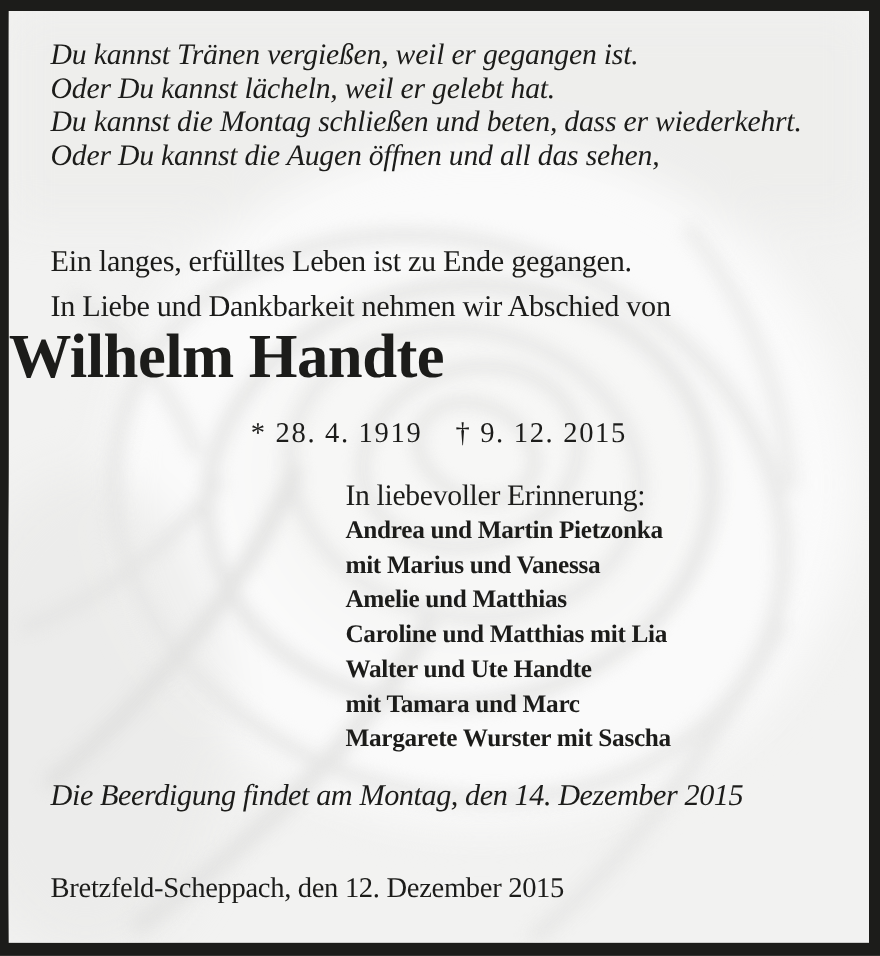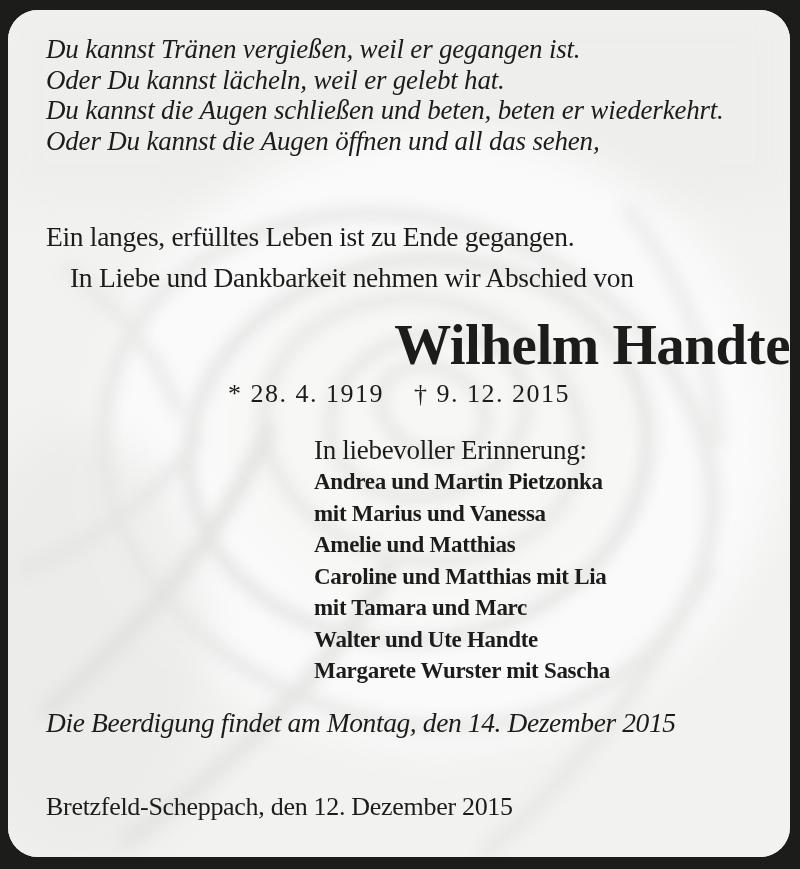--- a/index.html
+++ b/index.html
@@ -18,21 +18,20 @@
     color: #1c1c1a;
   }
   .paper {
     position: absolute;
     left: 8px;
     top: 10px;
     right: 10px;
     bottom: 12px;
     background: #f2f2f1;
     overflow: hidden;
-    border-radius: 30px;
   }
   .rose-bg {
     position: absolute;
     left: 0;
     top: 0;
     width: 100%;
     height: 100%;
     pointer-events: none;
   }
   .txt {
@@ -54,27 +53,26 @@
     top: 201px;
     font-size: 27.5px;
     letter-spacing: -0.3px;
     margin-top: 10px;
   }
   .farewell {
     left: 38px;
     top: 252px;
     font-size: 27.5px;
     letter-spacing: -0.3px;
-    margin-left: 24px;
   }
   .name {
     left: 0;
     right: 0;
-    top: 304px;
-    text-align: right;
+    top: 284px;
+    text-align: left;
     font-size: 57px;
     font-weight: bold;
     line-height: 62px;
     letter-spacing: -0.5px;
   }
   .dates {
     left: 0;
     right: 0;
     top: 369px;
     text-align: center;
@@ -139,42 +137,42 @@
         <path d="M 120 830 Q 300 700 380 560" stroke="#e2e2e1" stroke-width="17"></path>
         <path d="M 480 840 Q 600 740 700 560" stroke="#e6e6e5" stroke-width="15"></path>
         <path d="M 620 200 Q 700 300 710 430" stroke="#e9e9e8" stroke-width="13"></path>
         <path d="M 60 260 Q 140 320 170 400" stroke="#e7e7e6" stroke-width="12"></path>
       </g>
     </svg>
 
     <div class="txt poem">
       <div>Du kannst Tränen vergießen, weil er gegangen ist.</div>
       <div>Oder Du kannst lächeln, weil er gelebt hat.</div>
-      <div>Du kannst die Augen schließen und beten, beten er wiederkehrt.</div>
+      <div>Du kannst die Montag schließen und beten, dass er wiederkehrt.</div>
       <div>Oder Du kannst die Augen öffnen und all das sehen,</div>
     </div>
 
     <p class="txt opening">Ein langes, erfülltes Leben ist zu Ende gegangen.</p>
 
     <p class="txt farewell">In Liebe und Dankbarkeit nehmen wir Abschied von</p>
 
     <h1 class="txt name">Wilhelm Handte</h1>
 
     <div class="txt dates">
       <span class="birth">* 28. 4. 1919</span><span class="death">† 9. 12. 2015</span>
     </div>
 
     <div class="txt memorial">
       <div class="memorial-intro">In liebevoller Erinnerung:</div>
       <div class="mourner">Andrea und Martin Pietzonka</div>
       <div class="mourner">mit Marius und Vanessa</div>
       <div class="mourner">Amelie und Matthias</div>
       <div class="mourner">Caroline und Matthias mit Lia</div>
+      <div class="mourner">Walter und Ute Handte</div>
       <div class="mourner">mit Tamara und Marc</div>
-      <div class="mourner">Walter und Ute Handte</div>
       <div class="mourner">Margarete Wurster mit Sascha</div>
     </div>
 
     <p class="txt funeral">
       <span>Die Beerdigung findet am Montag, den 14. Dezember 2015</span><br>
     </p>
 
     <p class="txt closing">Bretzfeld-Scheppach, den 12. Dezember 2015</p>
 
   </div>

